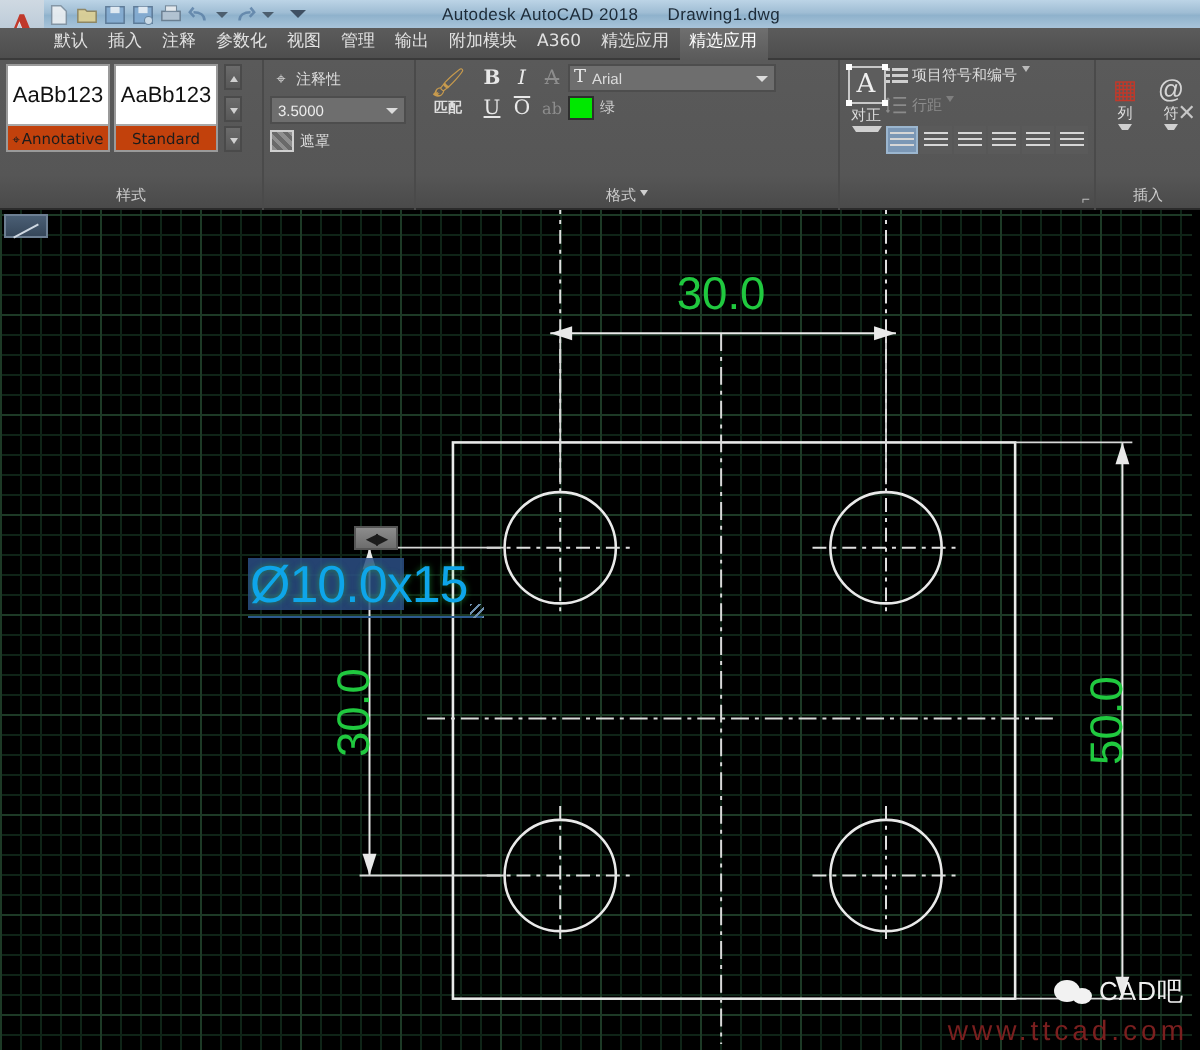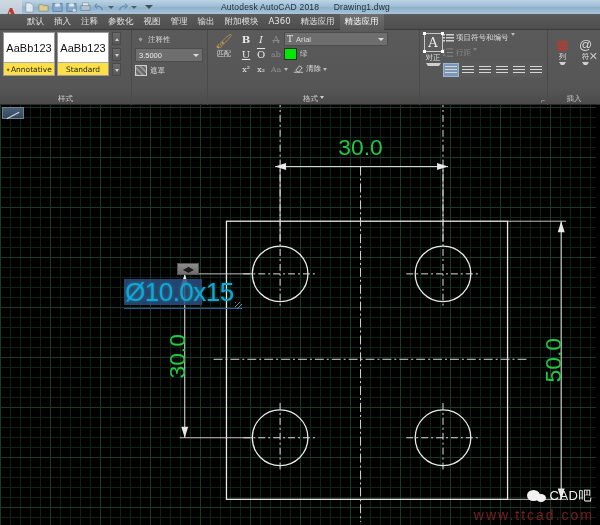--- a/index.html
+++ b/index.html
@@ -100,21 +100,21 @@
     width: 52px; height: 44px; background: #fff;
     border: 1px solid #9a9a9a;
     display: flex; flex-direction: column;
     margin-right: 2px;
   }
   .stylebox .sample {
     flex: 1; display: flex; align-items: center; justify-content: center;
     font-size: 11px; color: #111; font-family: "Liberation Sans", sans-serif;
   }
   .stylebox .nm {
-    height: 13px; background: #fde047; border-top: 1px solid #a8a8a8;
+    height: 13px; background: #c2410c; border-top: 1px solid #a8a8a8;
     font-size: 7.5px; color: #1c1c1c; line-height: 13px;
     text-align: center; white-space: nowrap; overflow: hidden;
     font-family: "DejaVu Sans", sans-serif;
   }
   .stylebox .nm .aicon { font-size: 6.5px; margin-right: 1px; }
   .scrollcol {
     width: 9px; height: 44px; display: flex; flex-direction: column;
     justify-content: space-between; margin-left: 1px;
   }
   .scrollcol div {
@@ -149,21 +149,21 @@
   }
   .maskicon {
     width: 12px; height: 11px; border: 1px solid #cfcfcf; margin-right: 3px;
     background: repeating-linear-gradient(45deg,#8f8f8f 0 2px,#6a6a6a 2px 4px);
   }
 
   
   .match-btn { width: 26px; display: flex; flex-direction: column; align-items: center;
                padding-top: 2px; margin-right: 2px; }
   .match-ico { font-size: 14px; line-height: 15px; color: #c79a4d; }
-  .match-lbl { font-size: 7px; color: #ddd; font-family: "DejaVu Sans", sans-serif; }
+  .match-lbl { font-size: 7px; color: #ddd; font-family: "DejaVu Sans", sans-serif; font-weight: bold; }
   .fmt-grid { display: flex; flex-direction: column; gap: 1px; }
   .fmt-row { display: flex; align-items: center; gap: 1px; }
   .fbtn {
     width: 14px; height: 14px; display:flex; align-items:center; justify-content:center;
     font-size: 10px; color: #e8e8e8; font-family: "DejaVu Serif", serif;
   }
   .fbtn.sm { font-size: 8px; }
   .fbtn.dim { color: #8d8d8d; }
   .fontbox {
     width: 104px; height: 14px; background: #6e6e6e; border: 1px solid #4d4d4d;
@@ -414,34 +414,20 @@
           </div>
           <div class="fmt-row">
             <div class="fbtn" style="text-decoration:underline">U</div>
             <div class="fbtn" style="text-decoration:overline">O</div>
             <div class="fbtn dim sm">ab</div>
             <div class="colorbox">
               <span class="swatch" style="background: rgb(0, 232, 0);"></span>
               <span class="colorname">绿</span>
             </div>
           </div>
-          <div class="fmt-row">
-            <div class="fbtn sm">x²</div>
-            <div class="fbtn sm">x₂</div>
-            <div class="fbtn sm dim">Aa</div>
-            <span style="display:inline-block;border-left:2.5px solid transparent;border-right:2.5px solid transparent;border-top:3px solid #bbb;margin-right:4px"></span>
-            <div class="clearbtn">
-              <svg width="11" height="11" viewBox="0 0 12 12">
-                  <path d="M1 9h10" stroke="#cfcfcf" stroke-width="1"></path>
-                  <path d="M3 7l4-5 3 2-4 5z" fill="none" stroke="#cfcfcf" stroke-width="1"></path>
-                </svg>
-              <span>清除</span>
-              <span style="display:inline-block;border-left:2.5px solid transparent;border-right:2.5px solid transparent;border-top:3px solid #bbb"></span>
-            </div>
-          </div>
         </div>
       </div>
       <div class="panel-title"><span>格式</span><span class="dd"></span></div>
     </div>
 
     <div class="panel" style="width:128px;position:relative">
       <div class="panel-body">
         <div class="just-btn">
           <div class="just-box">
               <span>A</span>

